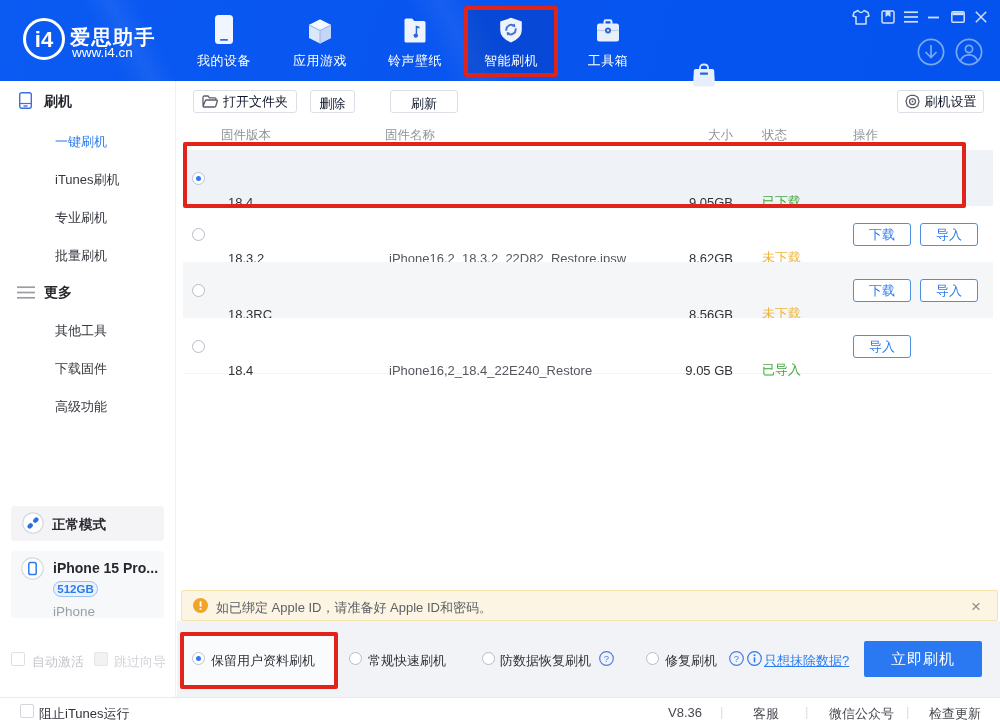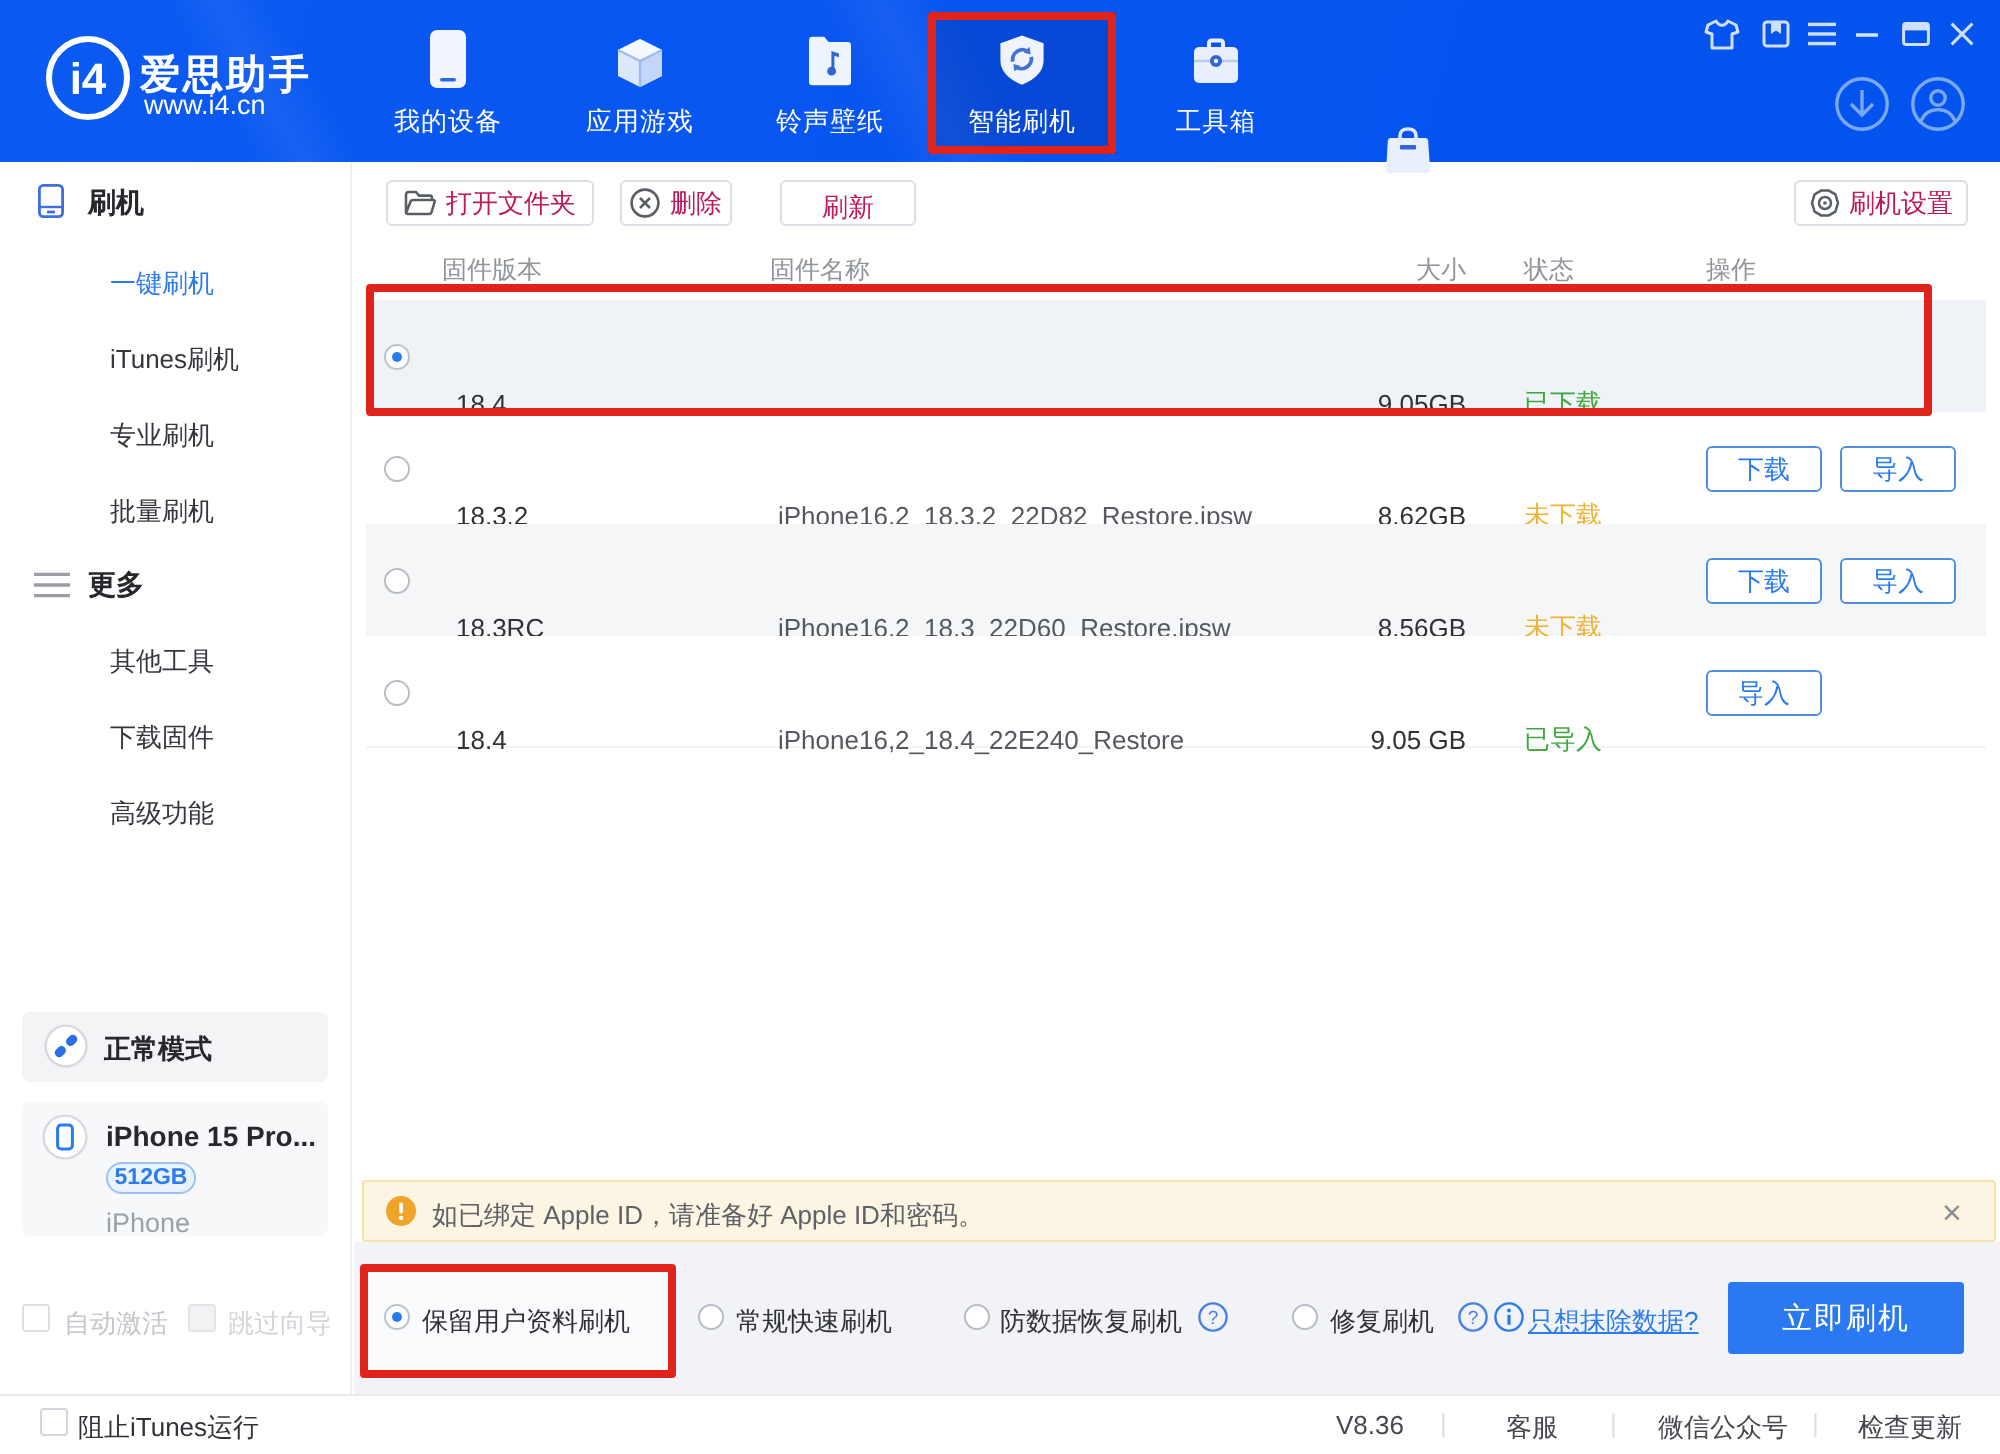--- a/index.html
+++ b/index.html
@@ -14,21 +14,21 @@
   .nav { position:absolute; top:0; height:81px; color:#fff; text-align:center; }
   .nav .lbl { position:absolute; width:100%; top:52px; font-size:13px; letter-spacing:.5px; }
   .nav svg { position:absolute; left:50%; transform:translateX(-50%); }
   
   .redbox { position:absolute; border:4px solid #e0241b; border-radius:2px; z-index:50; }
   
   .side { position:absolute; left:0; top:81px; width:176px; height:616px; background:#fff; border-right:1px solid #f1f1f4; }
   .sideitem { position:absolute; left:55px; font-size:13px; color:#34373d; }
   .sidehead { position:absolute; left:44px; font-size:14px; font-weight:bold; color:#26282e; }
   .tbtn { position:absolute; height:23px; border:1px solid #dcdfe6; border-radius:3px; background:#fff;
-     font-size:13px; color:#be185d; display:flex; align-items:center; justify-content:center; gap:5px; }
+     font-size:13px; color:#0f172a; display:flex; align-items:center; justify-content:center; gap:5px; }
   .th { position:absolute; top:127px; font-size:12.5px; color:#8f939a; }
   .row { position:absolute; left:183px; width:810px; height:56px; }
   .cell { position:absolute; top:50%; transform:translateY(-50%); font-size:13px; color:#303238;margin-top:24px; }
   .bluebtn { position:absolute; top:17px; width:58px; height:23px; border:1px solid #4d8fe0; border-radius:3px;
      color:#2b7bf0; font-size:13px; display:flex; align-items:center; justify-content:center; background:#fff; }
   .radio { position:absolute; width:13px; height:13px; border-radius:50%; border:1px solid #b8bcc4; background:#fff; }
   .radio.sel { border-color:#bcc3cc; }
   .radio.sel::after { content:""; position:absolute; left:3px; top:3px; width:5px; height:5px; border-radius:50%; background:#2b7bf0; }
   
   .statusbar { position:absolute; left:0; top:697px; width:1000px; height:30px; background:#fff; border-top:1px solid #eaeaee; font-size:13px; color:#45484e; }
@@ -188,21 +188,21 @@
 <div class="abs" style="left:32px; top:653px; font-size:13px; color:#c4c6cc;">自动激活</div>
 <div class="chk" style="left:94px; top:652px; background:#f2f2f4; border-color:#e4e5e9;"></div>
 <div class="abs" style="left:114px; top:653px; font-size:13px; color:#d2d4d9;">跳过向导</div>
 
 <div class="tbtn" style="left:193px; top:90px; width:104px;">
   <svg width="16" height="13" viewBox="0 0 16 13">
       <path d="M1 2.5 Q1 1 2.5 1 L6 1 L7.5 2.8 L13 2.8 Q14 2.8 14 4 L14 5 M1 2.5 L1 11 Q1 12 2 12 L12.5 12 Q13.5 12 13.8 11 L15.3 6 Q15.6 5 14.5 5 L4.5 5 Q3.5 5 3.2 6 L1 11.5" fill="none" stroke="#5a5e66" stroke-width="1.3"></path>
     </svg>
   <span>打开文件夹</span>
 </div>
-<div class="tbtn" style="left:310px; top:90px; width:56px;">
+<div class="tbtn" style="left:310px; top:90px; width:45px;flex-direction:column;">
   <svg width="15" height="15" viewBox="0 0 15 15">
       <circle cx="7.5" cy="7.5" r="6.7" fill="none" stroke="#5a5e66" stroke-width="1.3"></circle>
       <path d="M5 5 L10 10 M10 5 L5 10" stroke="#5a5e66" stroke-width="1.3"></path>
     </svg>
   <span>删除</span>
 </div>
 <div class="tbtn" style="left:390px; top:90px; width:68px;flex-direction:column;">
   <svg width="15" height="15" viewBox="0 0 15 15">
       <path d="M12.6 9.5 A5.6 5.6 0 1 1 12.9 5.2" fill="none" stroke="#5a5e66" stroke-width="1.4"></path>
       <path d="M13.6 1.8 L13.2 6 L9.4 4.4 Z" fill="#5a5e66"></path>
@@ -235,21 +235,20 @@
   <div class="cell" style="left:45px;">18.3.2</div>
   <div class="cell" style="left:206px; color:#55585f;">iPhone16,2_18.3.2_22D82_Restore.ipsw</div>
   <div class="cell" style="left:440px; width:110px; text-align:right;">8.62GB</div>
   <div class="cell" style="left:579px; color:#efb336;">未下载</div>
   <div class="bluebtn" style="left:670px;">下载</div>
   <div class="bluebtn" style="left:737px;">导入</div>
 </div>
 <div class="row" style="top:262px; background:#f5f6f8;">
   <div class="radio" style="left:9px; top:22px;"></div>
   <div class="cell" style="left:45px;">18.3RC</div>
-  <div class="cell" style="left:206px; color:#55585f;">iPhone16,2_18.3_22D60_Restore.ipsw</div>
   <div class="cell" style="left:440px; width:110px; text-align:right;">8.56GB</div>
   <div class="cell" style="left:579px; color:#efb336;">未下载</div>
   <div class="bluebtn" style="left:670px;">下载</div>
   <div class="bluebtn" style="left:737px;">导入</div>
 </div>
 <div class="row" style="top:318px; background:#fff; border-bottom:1px solid #f2f3f5;">
   <div class="radio" style="left:9px; top:22px;"></div>
   <div class="cell" style="left:45px;">18.4</div>
   <div class="cell" style="left:206px; color:#55585f;">iPhone16,2_18.4_22E240_Restore</div>
   <div class="cell" style="left:440px; width:110px; text-align:right;">9.05 GB</div>

